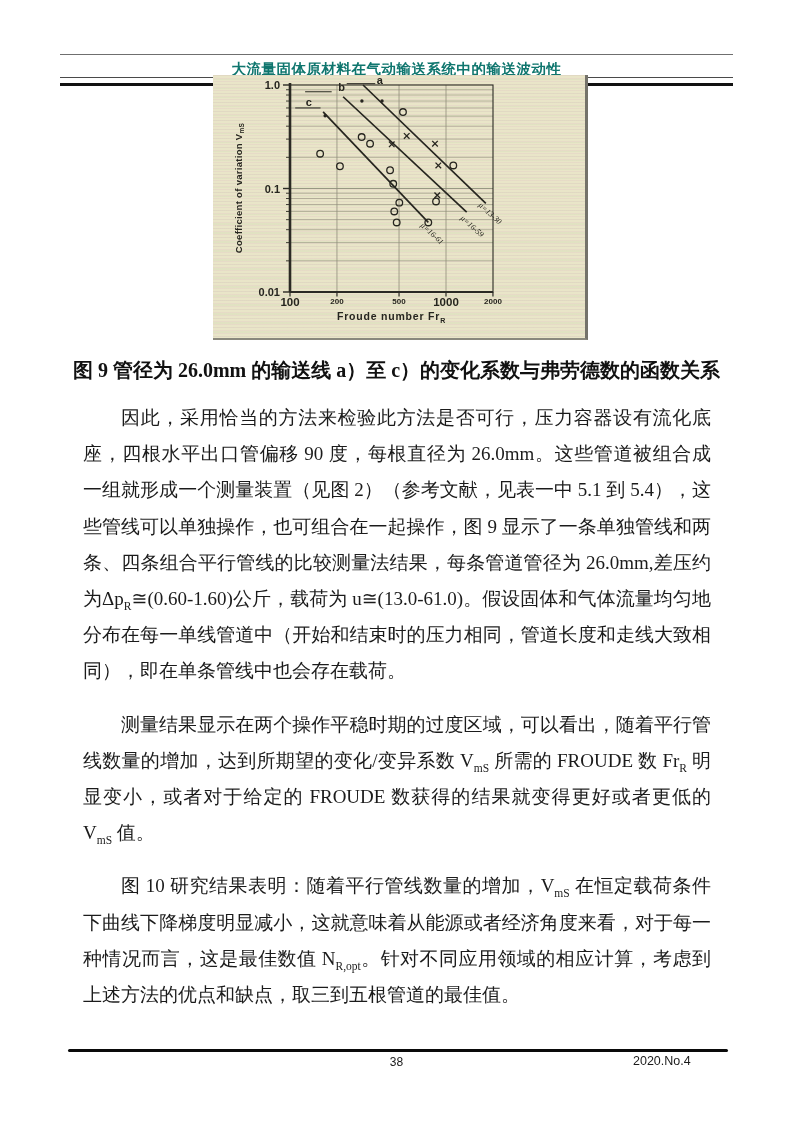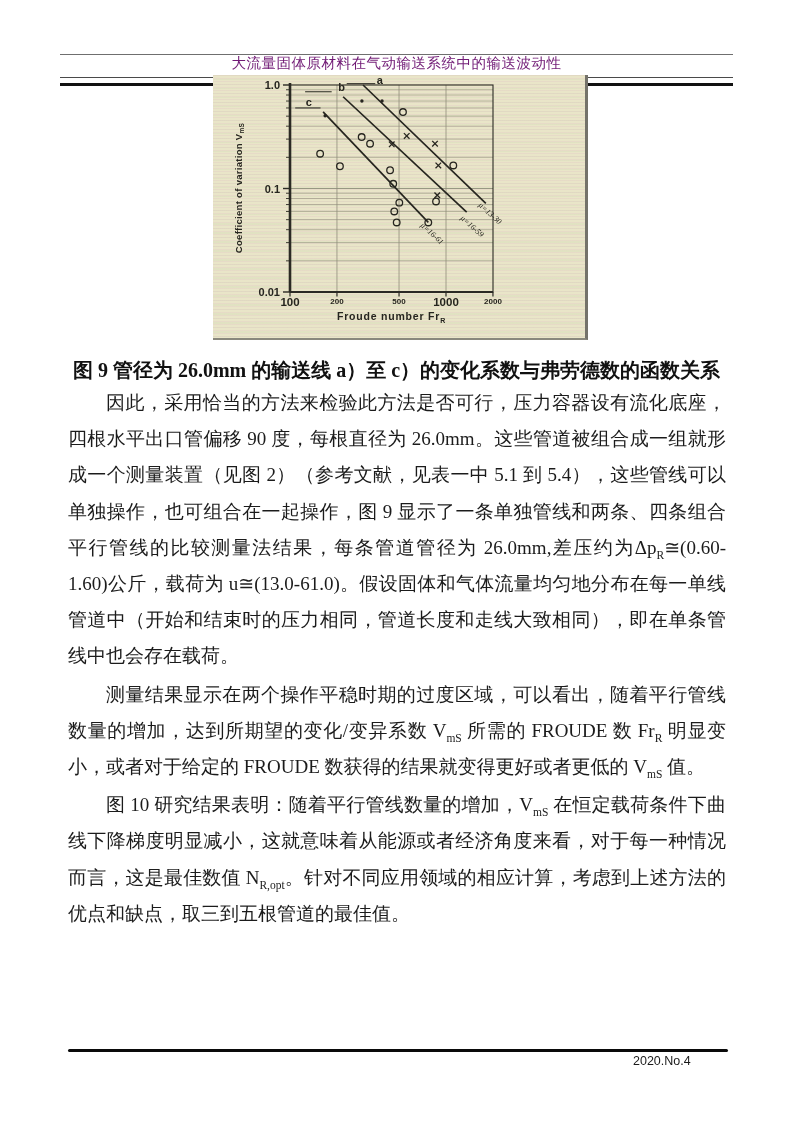--- a/index.html
+++ b/index.html
@@ -6,42 +6,42 @@
   .page{
     position:relative;width:793px;height:1122px;background:#ffffff;
     margin:0 auto;overflow:hidden;
     font-family:"Liberation Serif","DejaVu Serif",serif;color:#1b1b1b;
   }
   .rule{position:absolute;left:60px;width:673px;}
   .rule-top{top:54px;height:1px;background:#6f6f6f;}
   .rule-under-thin{top:77px;height:1px;background:#4a4a4a;}
   .rule-under-thick{top:83px;height:2.6px;background:#121212;}
   .header-title{
-    position:absolute;top:54px;left:0;width:100%;text-align:center;
-    font-size:14.5px;letter-spacing:.5px;color:#701a75;font-weight:400;
+    position:absolute;top:60px;left:0;width:100%;text-align:center;
+    font-size:14.5px;letter-spacing:.5px;color:#0f766e;font-weight:700;
   }
   .figure{
     position:absolute;left:213px;top:75px;width:372px;height:263px;
     background-color:#e9e5c8;
     background-image:
       repeating-linear-gradient(180deg, rgba(224,196,196,.30) 0 1.5px, rgba(0,0,0,0) 1.5px 3px),
       repeating-linear-gradient(180deg, rgba(196,214,172,.22) 0 1px, rgba(0,0,0,0) 1px 4.5px);
     border-right:3px solid #74726a;
     border-bottom:2px solid #8a887d;
   }
   .figure svg{position:absolute;left:0;top:0;}
   .caption{
     position:absolute;top:357px;left:0;width:100%;text-align:center;
     font-size:20px;font-weight:bold;color:#111;
   }
   .body-text{
     position:absolute;left:66px;top:383px;width:662px;
     font-size:19px;line-height:36.2px;text-align:justify;
   }
-  .body-text p{margin:2px;text-indent:38px;}
+  .body-text p{margin:17px;text-indent:38px;}
   .body-text sub{font-size:11.5px;line-height:0;}
   .footer-rule{position:absolute;left:68px;top:1049px;width:660px;height:2.6px;background:#0a0a0a;border-radius:2px;}
   .page-number{
     position:absolute;top:1055px;left:0;width:100%;text-align:center;
     font-family:"Liberation Sans","DejaVu Sans",sans-serif;font-size:12px;color:#1a1a1a;
   }
   .issue-label{
     position:absolute;top:1054px;left:633px;width:52px;
     font-family:"Liberation Sans","DejaVu Sans",sans-serif;font-size:12.5px;color:#1a1a1a;
   }
@@ -158,15 +158,16 @@
 
   <div class="caption">图 9 管径为 26.0mm 的输送线 a）至 c）的变化系数与弗劳德数的函数关系</div>
 
   <main class="body-text">
     <p>因此，采用恰当的方法来检验此方法是否可行，压力容器设有流化底座，四根水平出口管偏移 90 度，每根直径为 26.0mm。这些管道被组合成一组就形成一个测量装置（见图 2）（参考文献，见表一中 5.1 到 5.4），这些管线可以单独操作，也可组合在一起操作，图 9 显示了一条单独管线和两条、四条组合平行管线的比较测量法结果，每条管道管径为 26.0mm,差压约为Δp<sub>R</sub>≅(0.60-1.60)公斤，载荷为 u≅(13.0-61.0)。假设固体和气体流量均匀地分布在每一单线管道中（开始和结束时的压力相同，管道长度和走线大致相同），即在单条管线中也会存在载荷。</p>
     <p>测量结果显示在两个操作平稳时期的过度区域，可以看出，随着平行管线数量的增加，达到所期望的变化/变异系数 V<sub>mS</sub> 所需的 FROUDE 数 Fr<sub>R</sub> 明显变小，或者对于给定的 FROUDE 数获得的结果就变得更好或者更低的 V<sub>mS</sub> 值。</p>
     <p>图 10 研究结果表明：随着平行管线数量的增加，V<sub>mS</sub> 在恒定载荷条件下曲线下降梯度明显减小，这就意味着从能源或者经济角度来看，对于每一种情况而言，这是最佳数值 N<sub>R,opt</sub>。针对不同应用领域的相应计算，考虑到上述方法的优点和缺点，取三到五根管道的最佳值。</p>
   </main>
 
   <div class="footer-rule"></div>
+  <div class="page-number">38</div>
   <div class="issue-label">2020.No.4</div>
 
 </div>
 
 </body></html>

